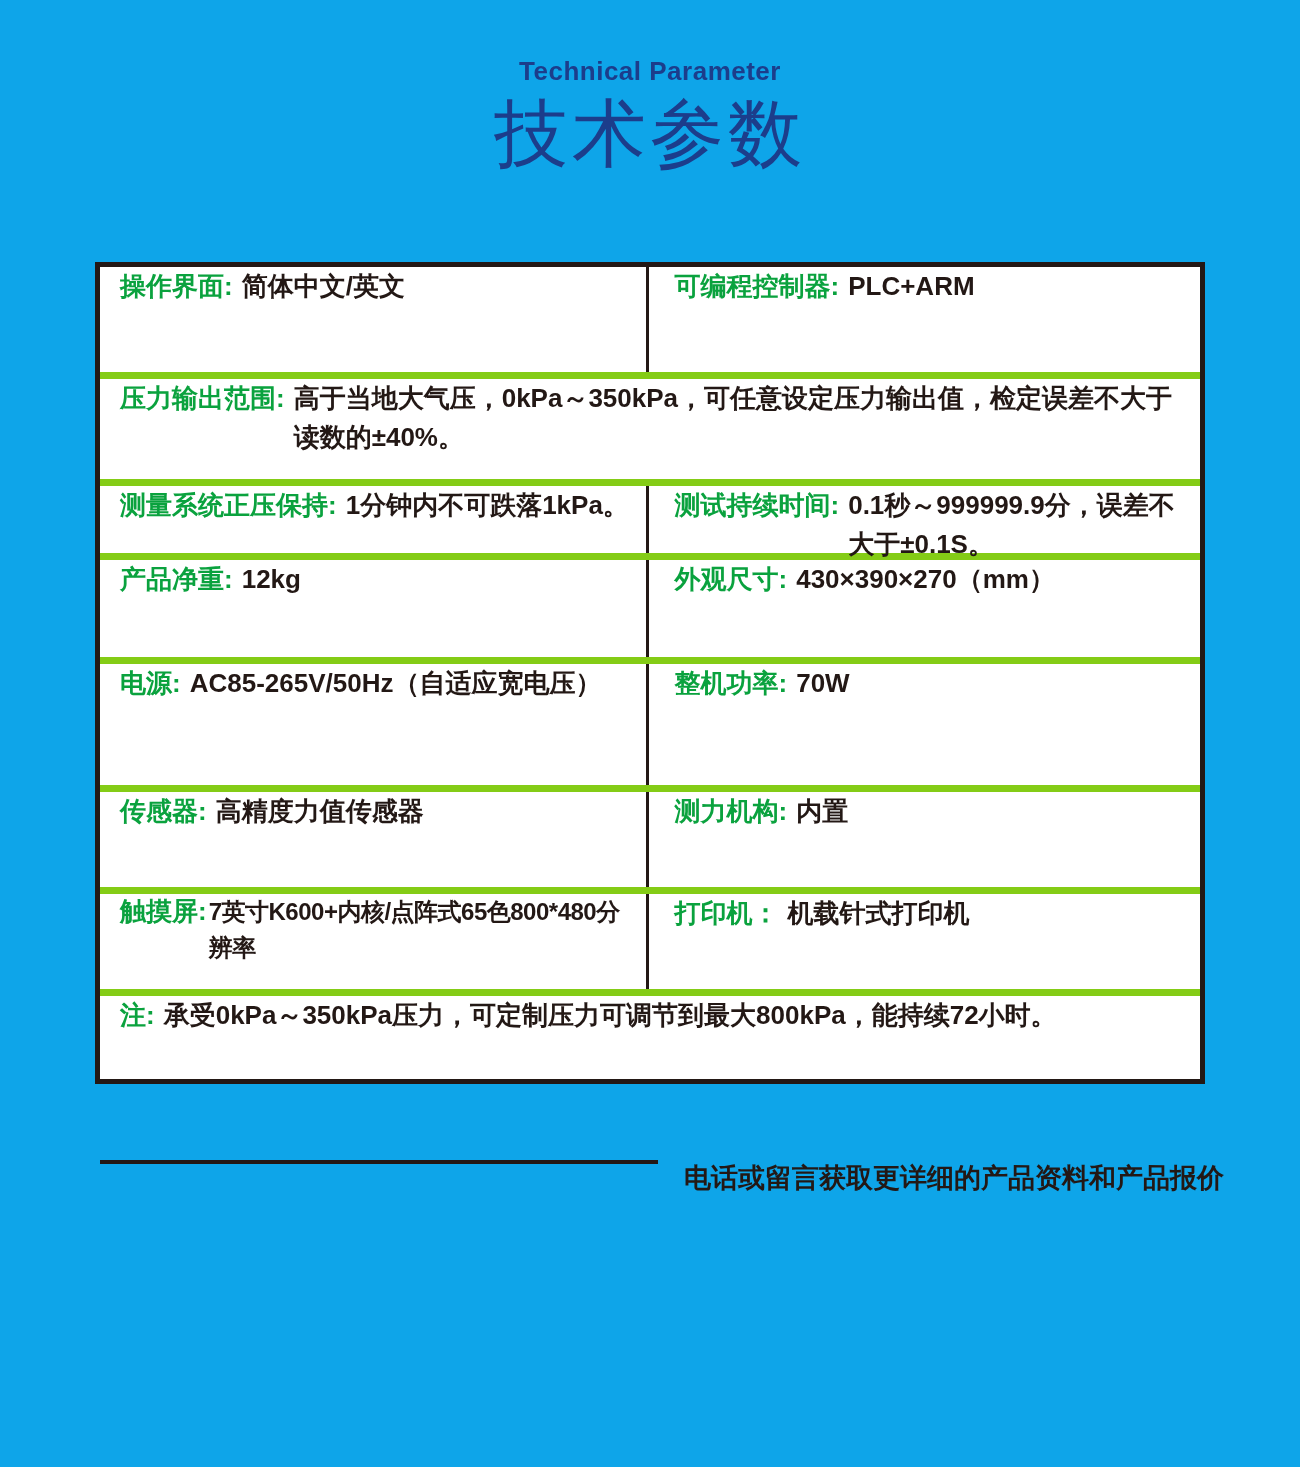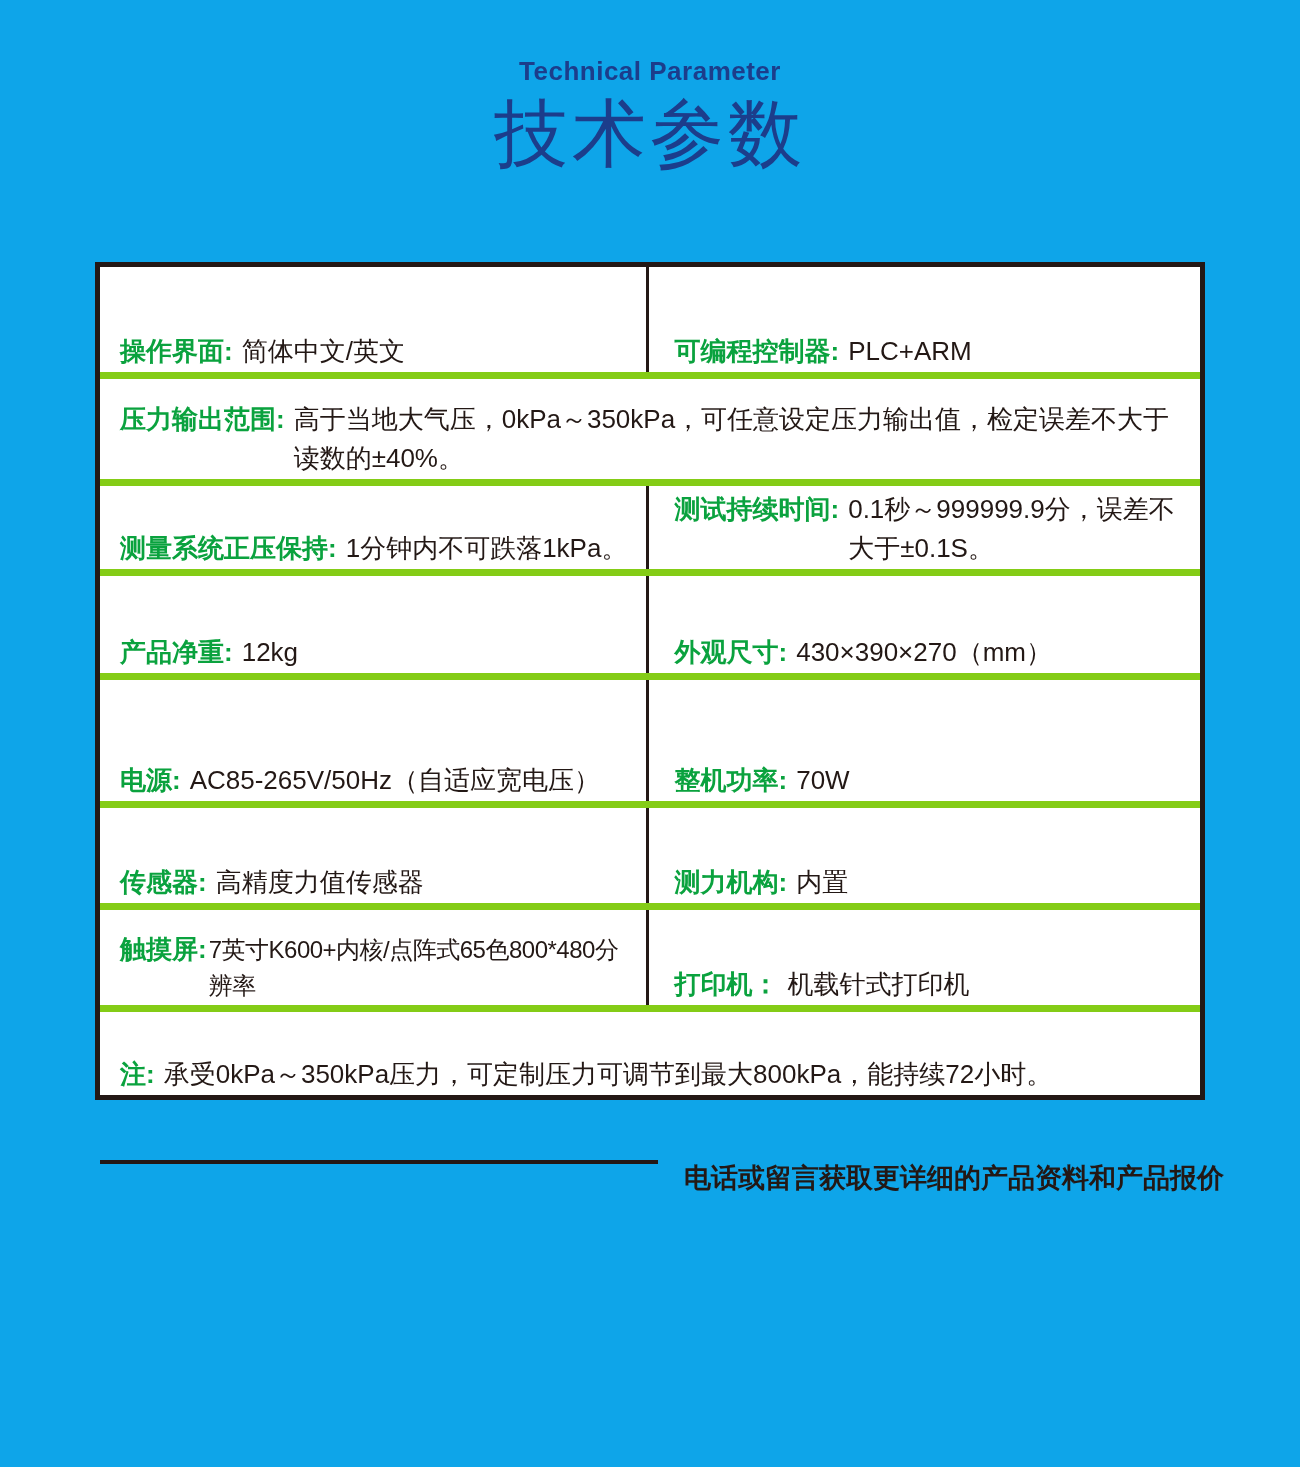--- a/index.html
+++ b/index.html
@@ -37,51 +37,51 @@
     top: 262px;
     width: 1110px;
     border: 5px solid #231815;
     box-sizing: border-box;
     background: #ffffff;
   }
   .row { display: flex; box-sizing: border-box; }
   .row + .row { border-top: 7px solid #84cc16; }
   .row.r1 { height: 105px; }
   .row.r2 { height: 107px; }
-  .row.r3 { height: 90px; }
+  .row.r3 { height: 74px; }
   .row.r4 { height: 104px; }
   .row.r5 { height: 128px; }
   .row.r6 { height: 102px; }
   .row.r7 { height: 102px; }
   .row.r8 { height: 90px; }
 
   .cell {
     box-sizing: border-box;
     display: flex;
-    align-items: flex-end;
+    align-items: flex-start;
     padding: 0 12px 1px 20px;
     flex: 1 1 0;
     min-width: 0;
   }
   .cell + .cell { border-left: 3px solid #231815; padding-left: 26px; }
   .cell.full { flex: 1 1 100%; }
 
   .pair { display: flex; align-items: baseline; width: 100%; }
   .label {
     flex: 0 0 auto;
     font-weight: 700;
     color: #0aa23e;
     font-size: 26px;
     white-space: nowrap;
     margin-right: 9px;
   }
   .value {
     flex: 1 1 auto;
     min-width: 0;
-    font-weight: 400;
+    font-weight: 700;
     color: #231815;
     font-size: 26px;
     line-height: 1.5;
   }
   .cell.tight .label { margin-right: 2px; }
   .cell.tight .value { font-size: 24px; letter-spacing: -0.5px; }
 
   
   .footer {
     position: absolute;

